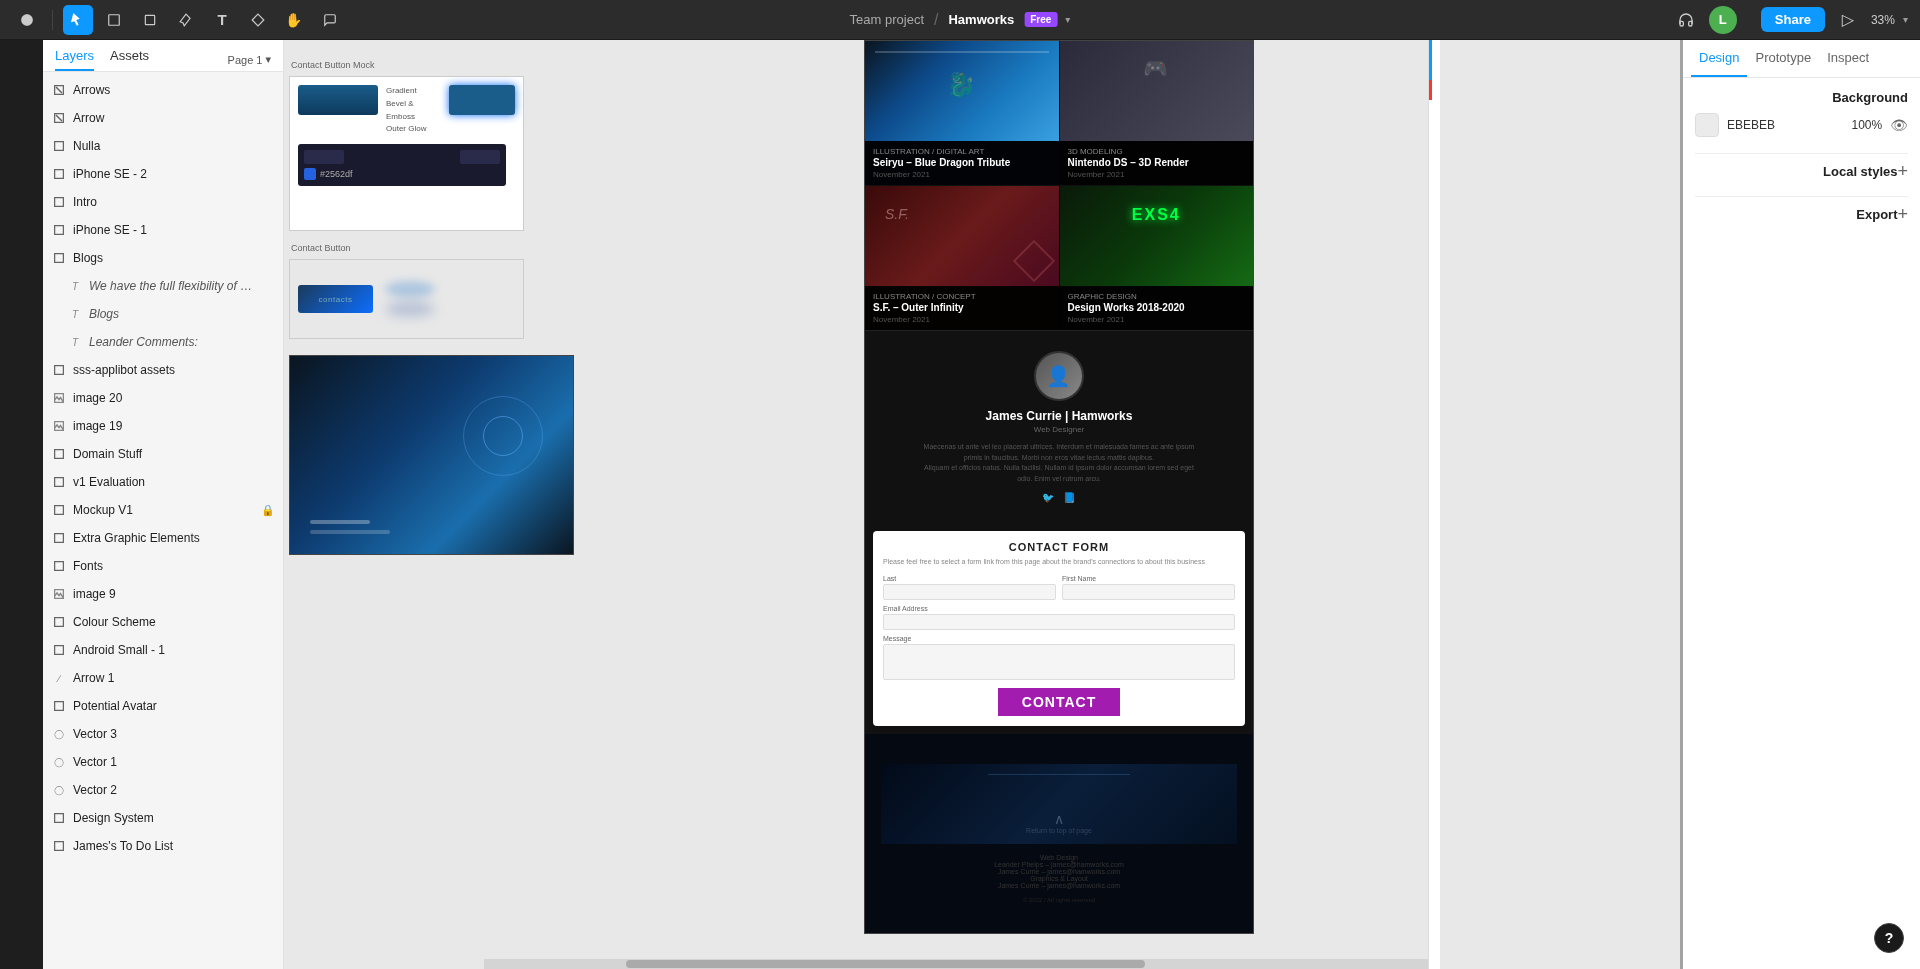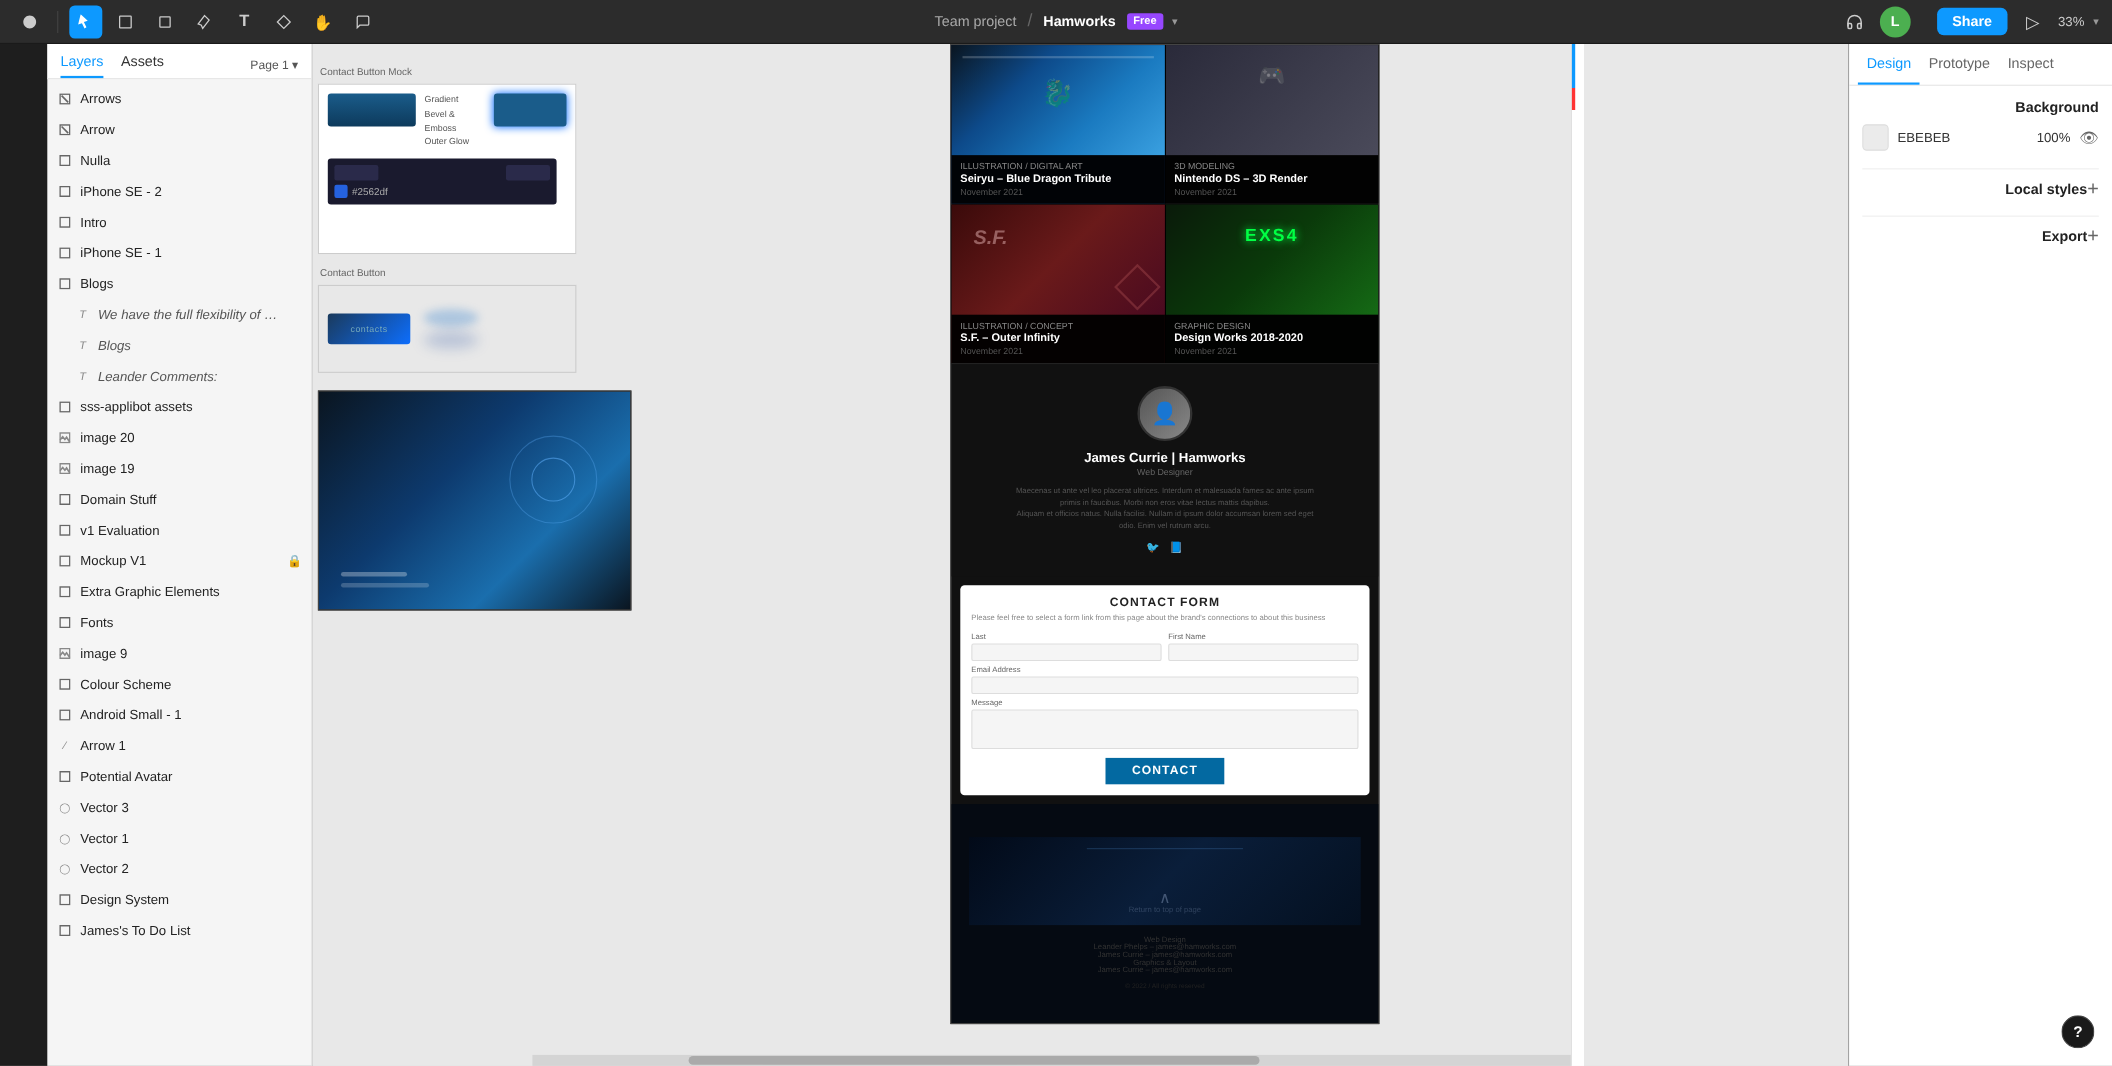--- a/index.html
+++ b/index.html
@@ -130,21 +130,21 @@
       flex: 1;
       background: #e8e8e8;
       position: relative;
       overflow: hidden;
     }
 
     
     .right-sidebar {
       width: 240px;
       background: #fff;
-      border-left: 1px solid #a3a3a3;
+      border-left: 3px solid #a3a3a3;
       display: flex;
       flex-direction: column;
       overflow: hidden;
     }
 
     .right-tabs {
       display: flex;
       border-bottom: 1px solid #e5e5e5;
       padding: 0 8px;
     }
@@ -588,21 +588,21 @@
               <div style="font-size:10px;color:#fff;font-weight:600;margin-bottom:2px;">Nintendo DS – 3D Render</div>
               <div style="font-size:8px;color:#555;">November 2021</div>
             </div>
           </div>
         </div>
 
         <div style="display:grid;grid-template-columns:1fr 1fr;gap:1px;background:#000;margin-top:1px;">
 
           <div style="background:#2a0a0a;overflow:hidden;">
             <div style="width:100%;height:100px;background:linear-gradient(135deg,#3a0a0a,#6a1a1a,#4a0a20);position:relative;overflow:hidden;">
-              <div style="position:absolute;top:20px;left:20px;font-size:18px;color:rgba(200,150,150,0.6);font-style:italic;font-weight:bold;">S.F.</div>
+              <div style="position:absolute;top:20px;left:20px;font-size:14px;color:rgba(200,150,150,0.6);font-style:italic;font-weight:normal;">S.F.</div>
               <div style="position:absolute;bottom:10px;right:10px;width:30px;height:30px;border:2px solid rgba(200,100,100,0.3);transform:rotate(45deg);"></div>
             </div>
             <div style="padding:6px 8px;background:rgba(0,0,0,0.9);">
               <div style="font-size:8px;color:#888;margin-bottom:1px;">ILLUSTRATION / CONCEPT</div>
               <div style="font-size:10px;color:#fff;font-weight:600;margin-bottom:2px;">S.F. – Outer Infinity</div>
               <div style="font-size:8px;color:#555;">November 2021</div>
             </div>
           </div>
 
           <div style="background:#0a1a0a;overflow:hidden;">
@@ -648,21 +648,21 @@
           </div>
           <div style="margin-bottom:5px;">
             <div style="font-size:7px;color:#666;margin-bottom:2px;">Email Address</div>
             <div style="height:16px;background:#f5f5f5;border:1px solid #ddd;border-radius:2px;"></div>
           </div>
           <div style="margin-bottom:8px;">
             <div style="font-size:7px;color:#666;margin-bottom:2px;">Message</div>
             <div style="height:36px;background:#f5f5f5;border:1px solid #ddd;border-radius:2px;"></div>
           </div>
           <div style="text-align:center;">
-            <button style="background:#0369a1;color:#fff;border:none;padding:6px 24px;font-size:11px;font-weight:700;letter-spacing:1px;cursor:pointer;">CONTACT</button>
+            <button style="background:#a21caf;color:#fff;border:none;padding:6px 24px;font-size:14px;font-weight:700;letter-spacing:1px;cursor:pointer;">CONTACT</button>
           </div>
         </div>
 
         <div style="background:#050a12;padding:30px 16px;position:relative;overflow:hidden;">
           <div style="width:100%;height:80px;background:linear-gradient(135deg,#020a18,#0a1e3a,#041020);position:relative;overflow:hidden;">
             <div style="position:absolute;top:10px;left:30%;width:40%;height:1px;background:rgba(100,180,255,0.2);"></div>
             <div style="position:absolute;bottom:10px;left:50%;transform:translateX(-50%);text-align:center;">
               <div style="color:rgba(200,220,255,0.3);font-size:14px;">∧</div>
               <div style="color:rgba(200,220,255,0.2);font-size:7px;">Return to top of page</div>
             </div>

